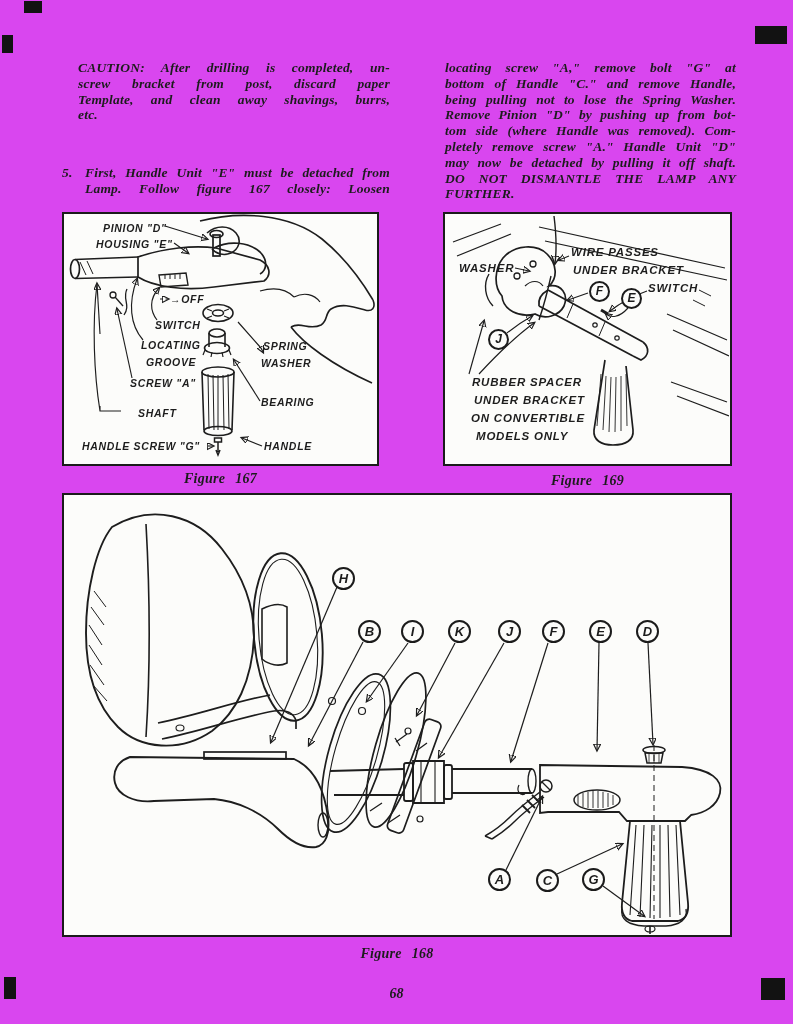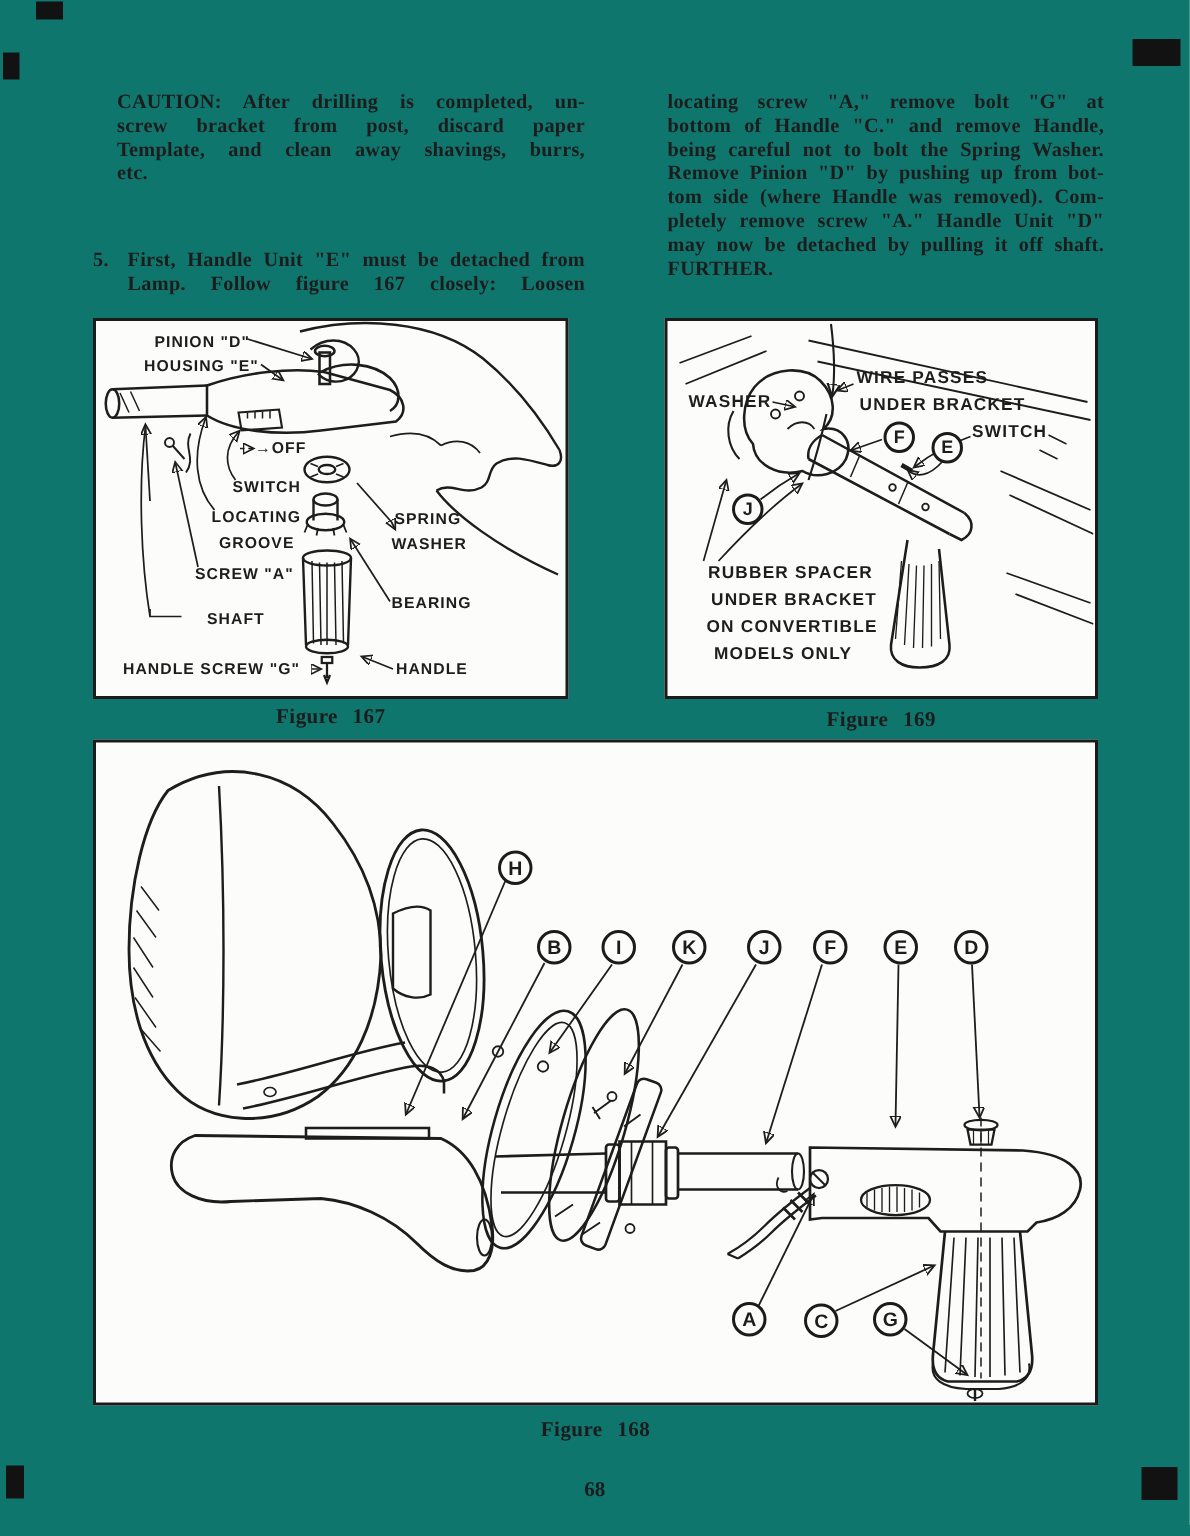--- a/index.html
+++ b/index.html
@@ -1,17 +1,17 @@
 <!DOCTYPE html>
 <html><head>
 <meta charset="utf-8">
 <style>
   html,body{margin:0;padding:0;}
-  #page{position:relative;width:793px;height:1024px;background:#0f766e;overflow:hidden;
-        font-family:"Liberation Serif","DejaVu Serif",serif;color:#1c1c1c;}
+  #page{position:relative;width:793px;height:1024px;background:#d946ef;overflow:hidden;
+        font-family:"Liberation Serif","DejaVu Serif",serif;color:#1c1c1c;font-style:italic;}
   .abs{position:absolute;}
   .scan-mark{position:absolute;background:#121212;}
   
   .body-text{font-size:13.5px;line-height:15.8px;font-weight:700;letter-spacing:.2px;}
   .jlines > div{text-align:justify;text-align-last:justify;white-space:nowrap;}
   .jlines > div.last-left{text-align-last:left;}
   .heading{font-size:14px;font-weight:700;text-align:center;word-spacing:5px;letter-spacing:.3px;}
   .caption{font-size:14px;font-weight:700;text-align:center;word-spacing:6px;letter-spacing:.3px;}
   .pagenum{font-size:14px;font-weight:700;text-align:center;}
   
@@ -50,25 +50,26 @@
 
   <div class="abs body-text" style="left:62px;top:165px;">5.</div>
   <div class="abs body-text jlines" style="left:85px;top:165px;width:305px;">
       <div>First, Handle Unit "E" must be detached from</div>
       <div>Lamp.  Follow figure 167 closely:  Loosen</div>
     </div>
 
   <div class="abs body-text jlines" style="left:445px;top:60px;width:291px;">
       <div>locating screw "A," remove bolt "G" at</div>
       <div>bottom of Handle "C." and remove Handle,</div>
-      <div>being careful not to bolt the Spring Washer.</div>
+      <div>being pulling not to lose the Spring Washer.</div>
       <div>Remove Pinion "D" by pushing up from bot-</div>
       <div>tom side (where Handle was removed). Com-</div>
       <div>pletely remove screw "A." Handle Unit "D"</div>
       <div>may now be detached by pulling it off shaft.</div>
+      <div>DO NOT DISMANTLE THE LAMP ANY</div>
       <div class="last-left">FURTHER.</div>
     </div>
 
   <div class="figbox" style="left:62px;top:212px;width:317px;height:254px;">
     <svg width="312" height="249" viewBox="0 0 312 249">
       <defs>
         <marker id="a7" markerWidth="8" markerHeight="8" refX="5" refY="3" orient="auto">
           <path d="M0,0L6,3L0,6Z" fill="#1d1d1d" stroke="none"></path>
         </marker>
       </defs>

